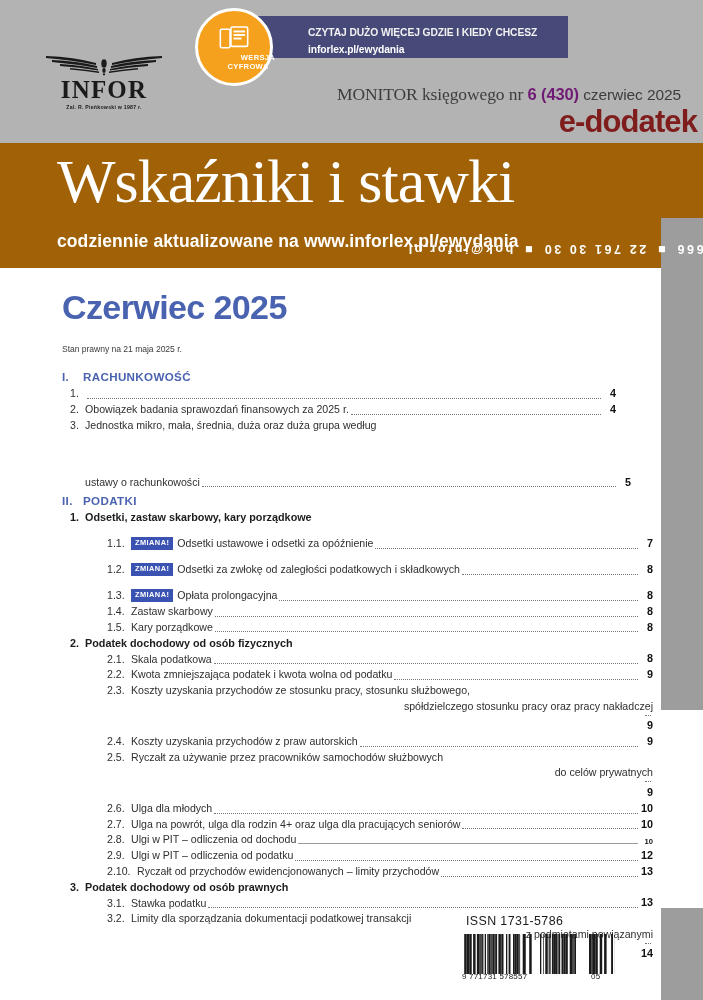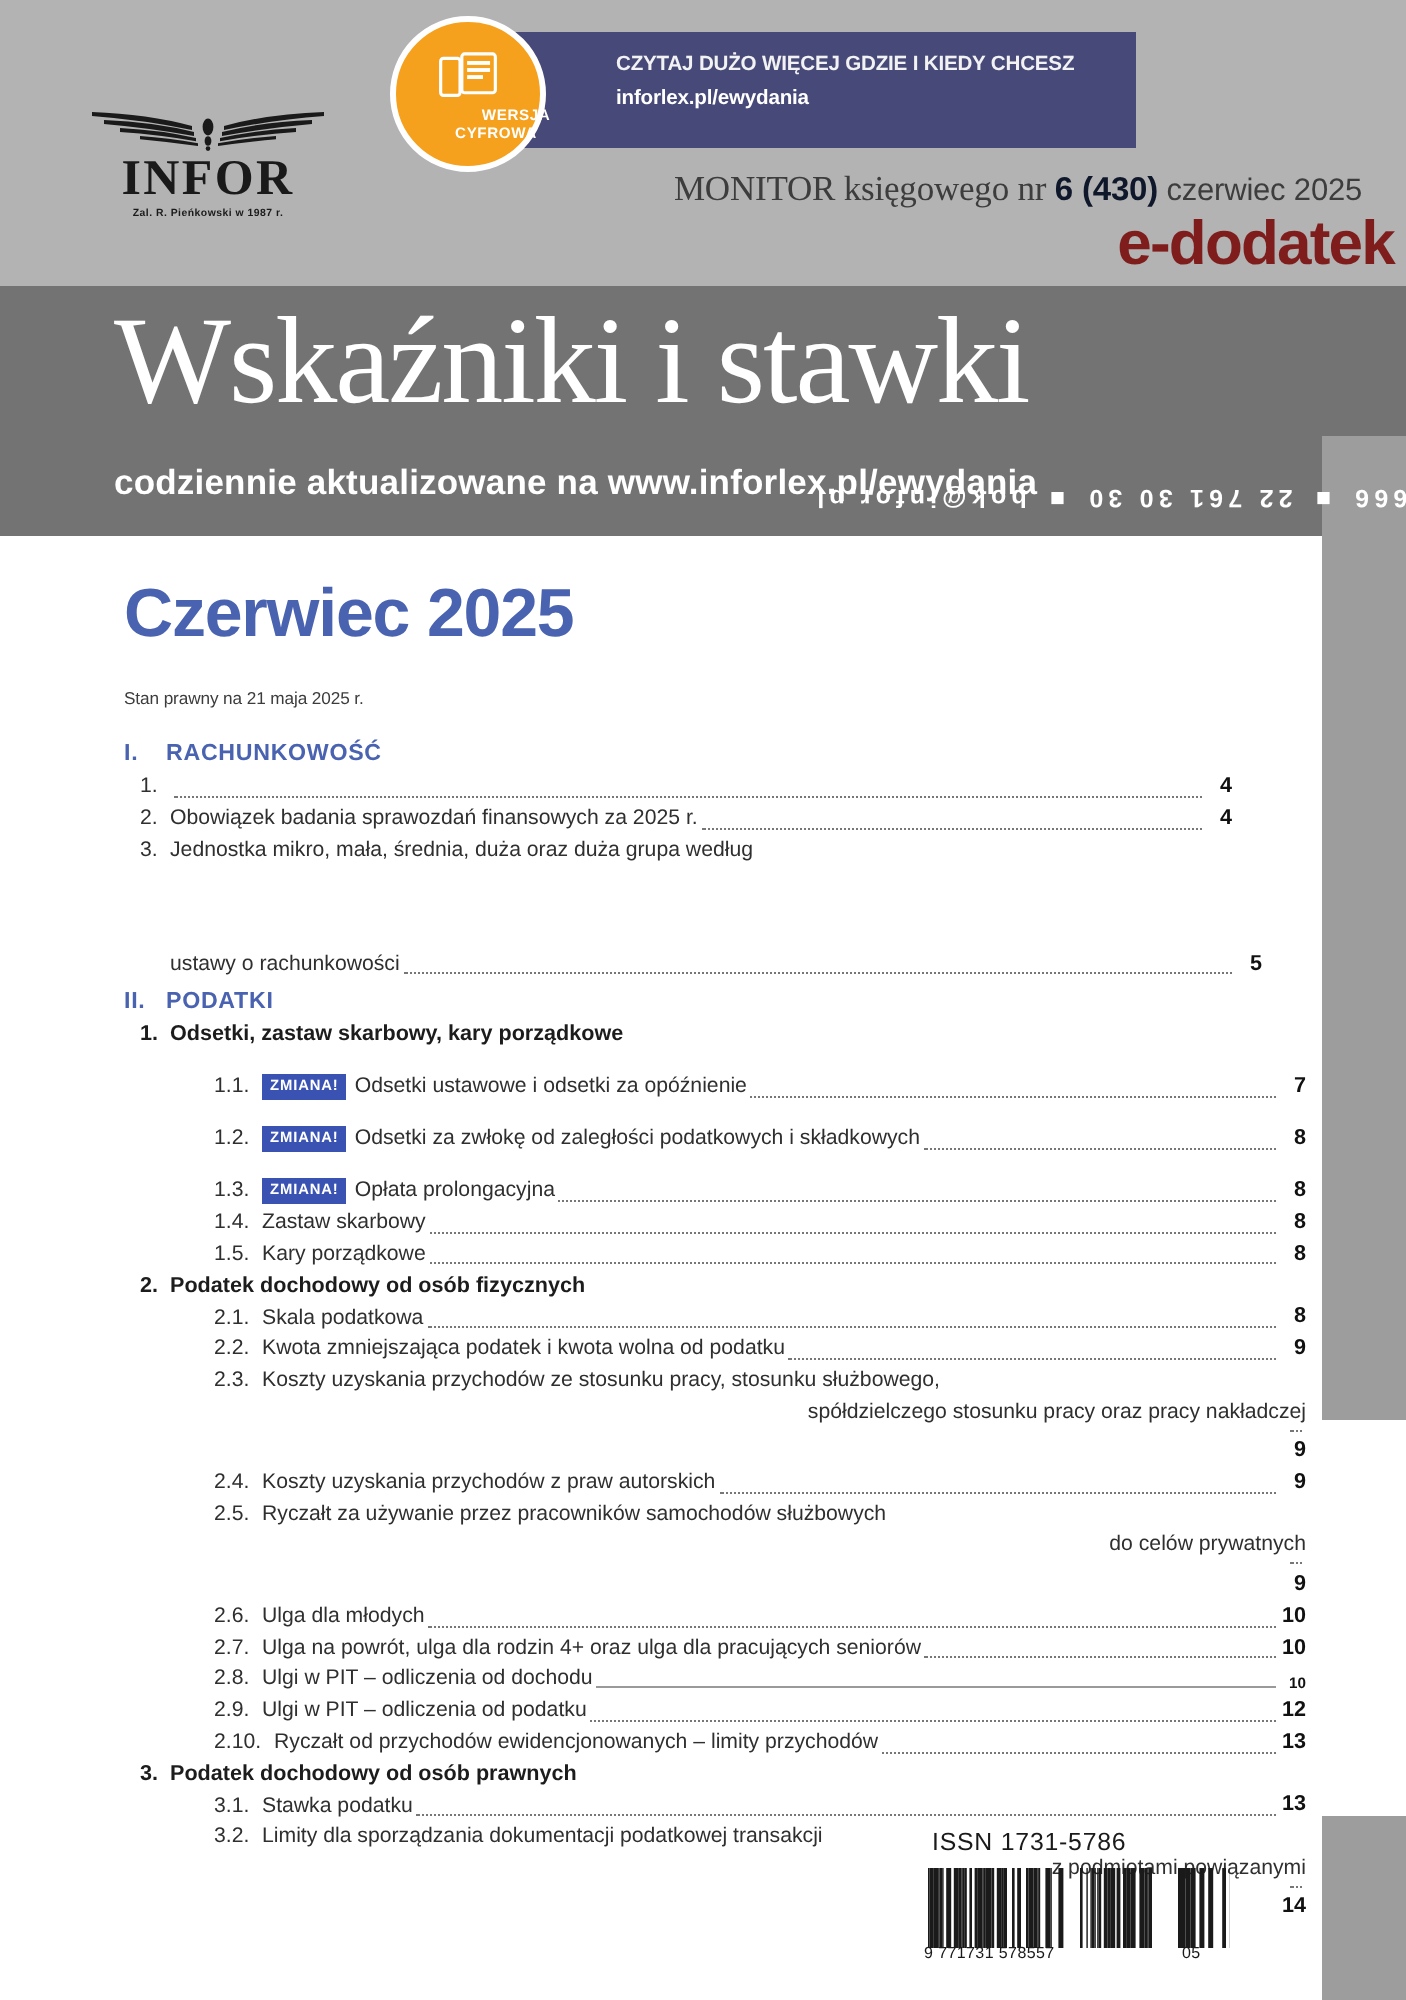--- a/index.html
+++ b/index.html
@@ -20,21 +20,21 @@
   .logo{position:absolute;left:38px;top:52px;width:132px;height:58px;
         display:flex;flex-direction:column;align-items:center;justify-content:flex-end;}
   .logo-bird{width:120px;height:22px;display:block;}
   .logo-word{font-family:"Liberation Serif", serif;font-weight:700;font-size:25px;
              letter-spacing:1.2px;color:#1a1a1a;line-height:1;margin-top:1px;}
   .logo-sub{font-size:5.2px;font-weight:700;color:#1a1a1a;letter-spacing:.25px;
             margin-top:2px;white-space:nowrap;}
 
   
   .promo{
-    position:absolute;left:246px;top:16px;width:322px;height:58px;
+    position:absolute;left:246px;top:16px;width:322px;height:42px;
     background:#474a78;
   }
   .promo-l1{position:absolute;left:62px;top:11px;font-size:10.3px;font-weight:600;
             color:#f2f2f2;letter-spacing:-.1px;white-space:nowrap;}
   .promo-l2{position:absolute;left:62px;top:28px;font-size:10.3px;font-weight:700;
             color:#ffffff;letter-spacing:-.1px;white-space:nowrap;}
 
   
   .badge{
     position:absolute;left:195px;top:8px;width:78px;height:78px;border-radius:50%;
@@ -44,30 +44,30 @@
   .badge-icon{width:30px;height:26px;margin-top:2px;}
   .badge-t1{font-size:7.6px;font-weight:700;color:#ffffff;letter-spacing:.3px;line-height:1.15;margin-top:3px;padding-left:48px;}
   .badge-t2{font-size:7.6px;font-weight:700;color:#ffffff;letter-spacing:.3px;line-height:1.15;padding-left:28px;}
 
   
   .monitor{
     position:absolute;right:22px;top:84px;
     font-family:"Liberation Serif", serif;font-size:17.5px;color:#3d3d3d;
     white-space:nowrap;letter-spacing:-.1px;
   }
-  .monitor b{font-family:"Liberation Sans", sans-serif;font-weight:700;font-size:16.5px;color:#0f172a;}
+  .monitor b{font-family:"Liberation Sans", sans-serif;font-weight:700;font-size:16.5px;color:#701a75;}
   .monitor .sans{font-family:"Liberation Sans", sans-serif;font-size:15.5px;color:#3d3d3d;}
   .edodatek{
     position:absolute;right:6px;top:104px;
     font-size:31px;font-weight:700;color:#7f1d1d;letter-spacing:-.9px;white-space:nowrap;
   }
 
   
   .banner{
-    position:absolute;left:0;top:143px;width:703px;height:125px;background:#737373;
+    position:absolute;left:0;top:143px;width:703px;height:125px;background:#a16207;
   }
   .banner-title{
     position:absolute;left:57px;top:7px;
     font-family:"Liberation Serif", serif;font-weight:400;font-size:62px;color:#ffffff;
     letter-spacing:-1px;line-height:1;white-space:nowrap;
   }
   .banner-sub{
     position:absolute;left:57px;top:88px;
     font-size:17.5px;font-weight:700;color:#ffffff;white-space:nowrap;letter-spacing:.1px;
   }

